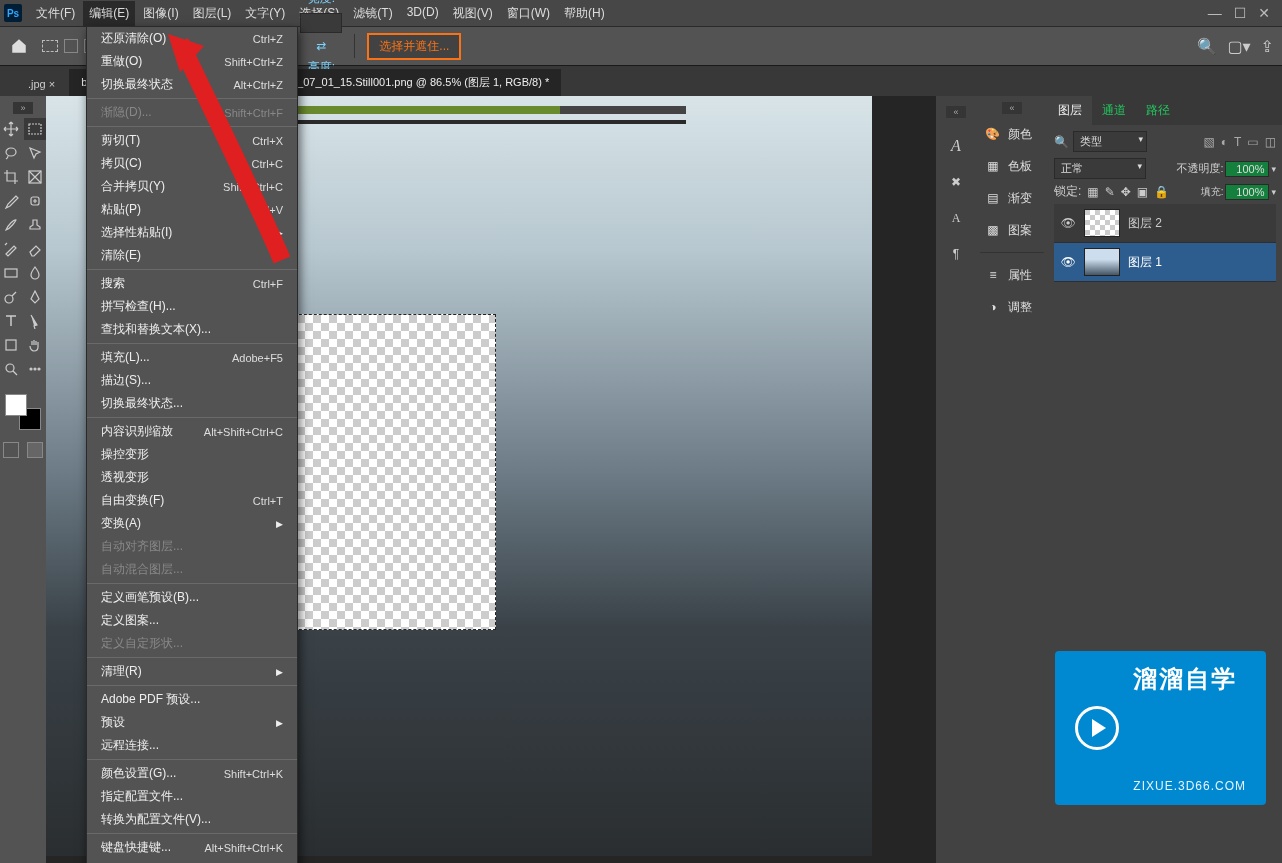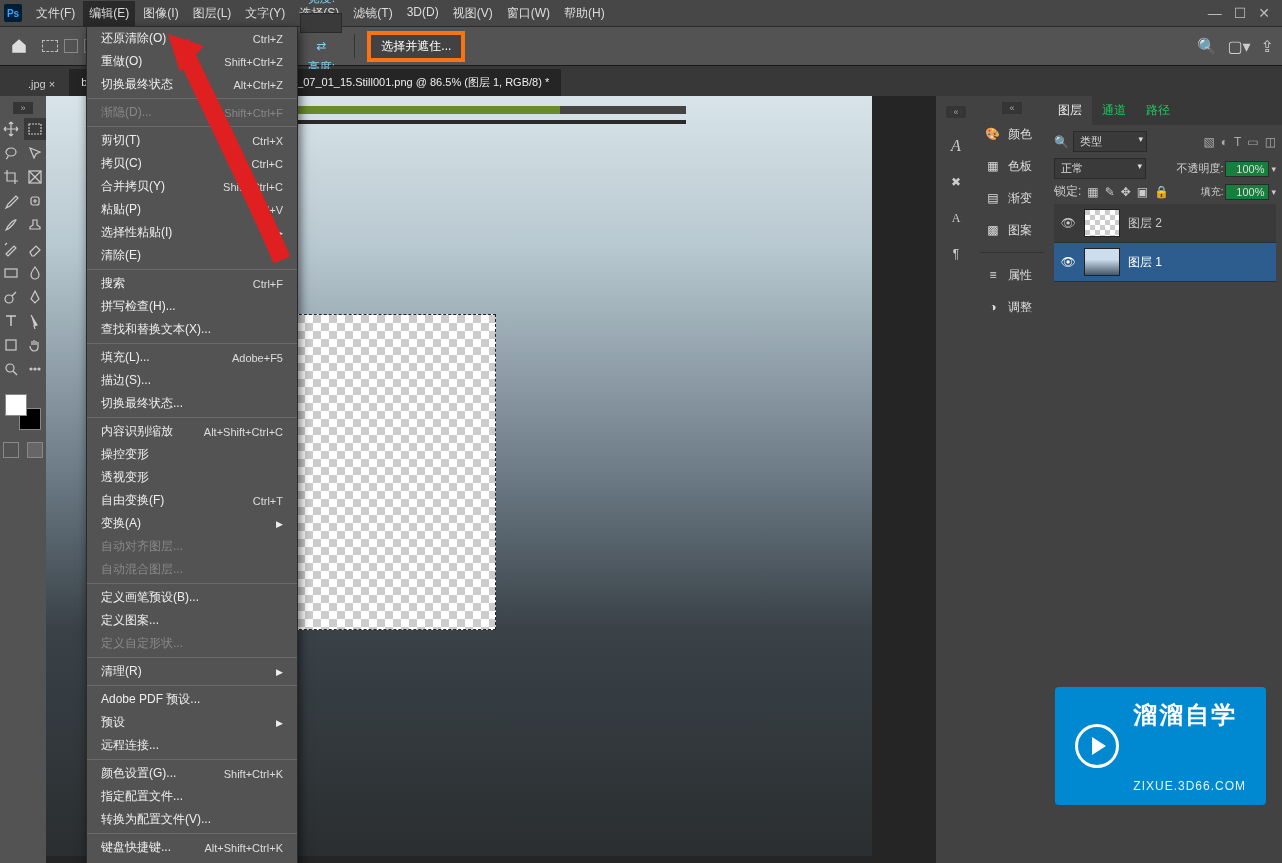--- a/index.html
+++ b/index.html
@@ -14,21 +14,21 @@
 .win-controls { margin-left: auto; display: flex; gap: 12px; padding-right: 8px; color: #bbb; }
 .win-controls span { font-size: 14px; cursor: pointer; }
 
 
 .optionsbar { height: 40px; background: #535353; display: flex; align-items: center; padding: 0 8px; gap: 12px; border-top: 1px solid #2a2a2a; border-bottom: 1px solid #1a1a1a; }
 .home-icon { width: 22px; height: 22px; color: #ddd; display:flex; align-items:center; justify-content:center; }
 .opt-group { display: flex; align-items: center; gap: 6px; color: #aaa; }
 .opt-dropdown { background: #3a3a3a; border: 1px solid #2a2a2a; padding: 2px 18px 2px 8px; color: #ddd; position: relative; }
 .opt-dropdown::after { content: "▾"; position: absolute; right: 4px; font-size: 9px; }
 .opt-input { background: #3a3a3a; border: 1px solid #2a2a2a; width: 42px; height: 20px; }
-.opt-btn { background: #424242; border: 4px solid #f97316; padding: 3px 10px; color: #ffffff; }
+.opt-btn { background: #424242; border: 2px solid #f97316; padding: 3px 10px; color: #f97316; }
 .top-right-icons { margin-left: auto; display: flex; gap: 10px; color: #ccc; }
 .top-right-icons span { font-size: 16px; cursor: pointer; }
 
 
 .tabbar { height: 30px; background: #383838; display: flex; align-items: flex-end; padding-left: 16px; gap: 2px; }
 .doc-tab { padding: 6px 12px; color: #ccc; background: #383838; font-size: 11px; }
 .doc-tab.active { background: #252525; color: #eee; }
 
 
 .main { display: flex; height: calc(863px - 26px - 40px - 30px); }
@@ -99,21 +99,21 @@
 
 
 .red-arrow { position: absolute; left: 162px; top: 30px; z-index: 200; pointer-events: none; }
 
 
 .watermark { position: absolute; right: 16px; bottom: 58px; background: #0088d1; color: #fff; padding: 12px 20px; display: flex; align-items: center; gap: 14px; border-radius: 4px; z-index: 50; }
 .watermark .play { width: 44px; height: 44px; border: 3px solid #fff; border-radius: 50%; display: flex; align-items: center; justify-content: center; }
 .watermark .play::before { content: ""; border-left: 14px solid #fff; border-top: 9px solid transparent; border-bottom: 9px solid transparent; margin-left: 4px; }
 .watermark .txt { display: flex; flex-direction: column; gap: 48px; }
 .watermark .cn { font-size: 24px; font-weight: bold; letter-spacing: 2px; }
-.watermark .en { font-size: 12px; letter-spacing: 1px; opacity: 0.9; }
+.watermark .en { font-size: 12px; letter-spacing: 1px; opacity: 0.9; margin-top: 36px; }
 </style>
 </head>
 <body>
 
 <div class="titlebar">
   <div class="app-icon">Ps</div>
   <div class="menubar" id="menubar">
       <div class="item">文件(F)</div>
       <div class="item active">编辑(E)</div>
       <div class="item">图像(I)</div>

